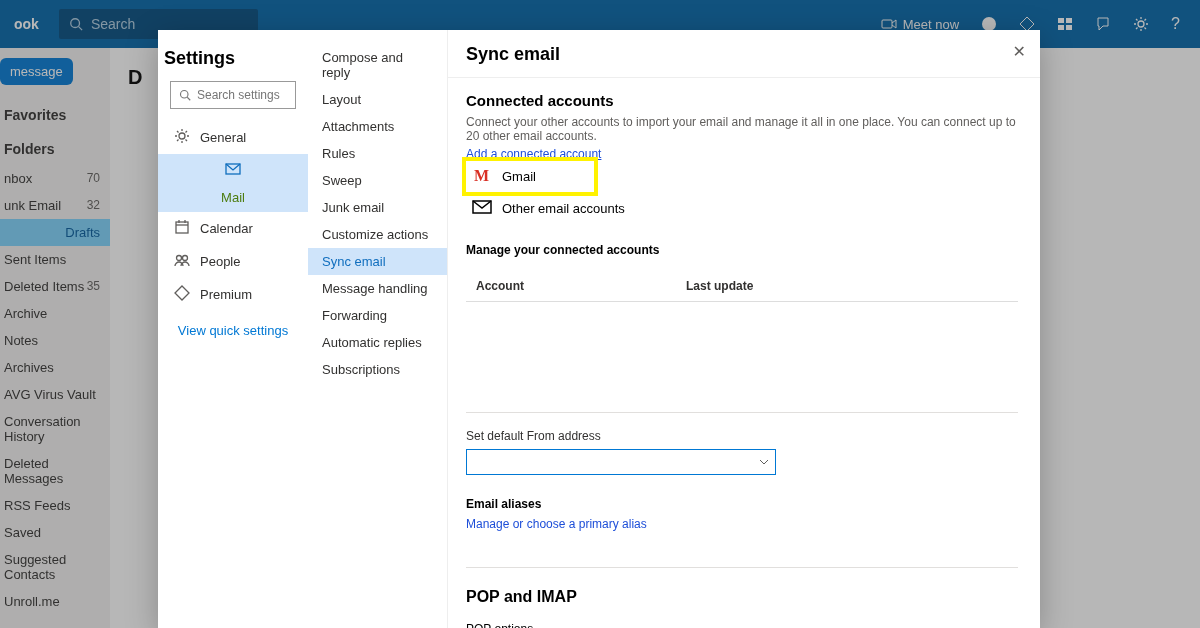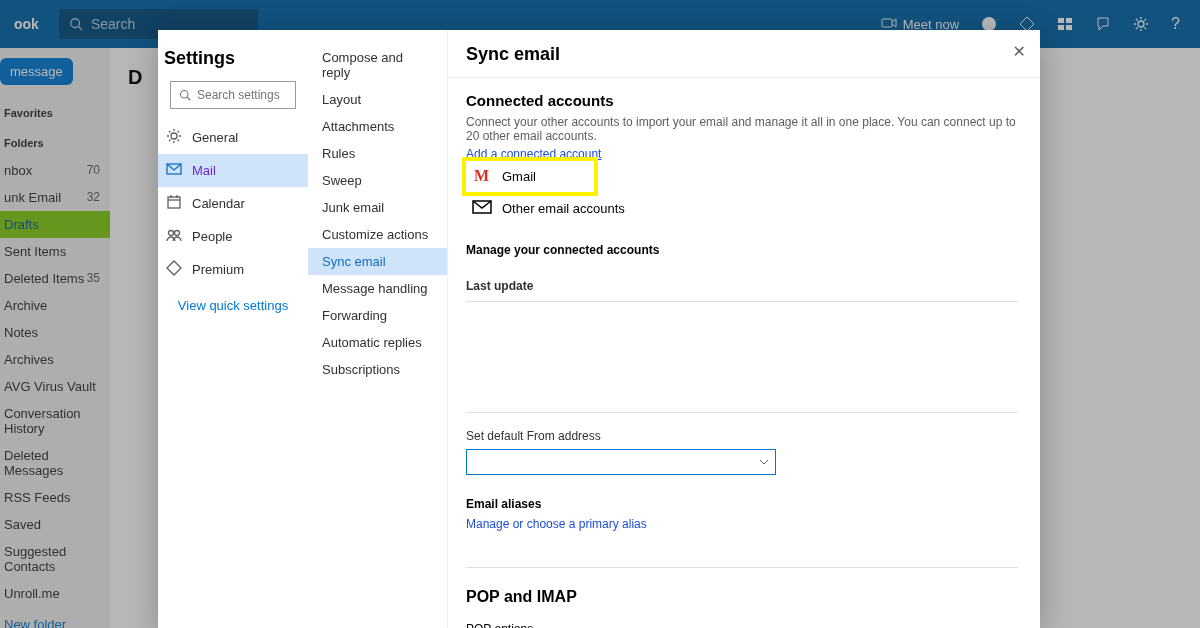--- a/index.html
+++ b/index.html
@@ -7,45 +7,45 @@
   body { background: #f3f2f1; position: relative; }
 
   
   .header-bar { height: 48px; background: #0064a8; display:flex; align-items:center; color:#fff; font-size:14px; }
   .header-logo { padding:0 14px; font-weight:600; }
   .search-box { background:#004b7f; height:30px; width: 199px; margin-left:6px; border-radius:2px; display:flex; align-items:center; padding:0 10px; color:#b0cde0;}
   .search-box svg { margin-right:8px; }
   .header-spacer { flex:1; }
   .header-icons { display:flex; align-items:center; gap:22px; padding-right:20px; }
   .header-icons span, .header-icons svg { color:#fff; display:flex; align-items:center; }
-  .meet-now { display:flex; align-items:flex-start; gap:6px; font-size:13px; }
+  .meet-now { display:flex; align-items:center; gap:6px; font-size:13px; }
 
   
   .main { display:flex; height: calc(628px - 48px); background:#f5f5f5; }
   .left-rail { width:110px; background:#f3f2f1; position:relative; font-size:13px; color:#323130; overflow:hidden;}
   .new-msg-btn { background:#0078d4; color:#fff; border:none; padding:6px 10px; margin:10px 0 12px 0; font-size:13px; border-radius:6px;}
-  .rail-section-title { font-size:11px; font-weight:600; padding:10px 8px 8px 4px; color:#323130;}
+  .rail-section-title { font-size:14px; font-weight:600; padding:10px 8px 8px 4px; color:#323130;}
   .rail-item { display:flex; justify-content:space-between; padding:6px 10px 6px 4px; font-size:13px; color:#323130; cursor:pointer;}
-  .rail-item.active { background:#84cc16; color:#005a9e; }
+  .rail-item.active { background:#7dd3fc; color:#005a9e;justify-content:flex-end; }
   .rail-item .count { color:#605e5c; font-size:12px; }
   .new-folder { color:#0078d4; padding:10px 4px; font-size:13px;}
 
   .content-area { flex:1; background:#fff; padding:18px; font-size:20px; font-weight:600; }
 
   
   .overlay { position:absolute; inset:0; background:rgba(50,49,48,0.35); }
 
   
   .modal { position:absolute; top:30px; left:158px; right:160px; bottom:0; background:#fff; display:flex; box-shadow:0 8px 30px rgba(0,0,0,0.25); }
   .modal-col1 { width:150px; border-right:none; padding-top:12px; }
   .modal-title { font-size:18px; font-weight:600; padding:6px 14px 8px 6px; }
   .settings-search { margin:4px 12px 12px 12px; border:1px solid #999; height:28px; display:flex; align-items:center; padding:0 8px; font-size:12px; color:#767676;}
   .settings-search svg { margin-right:6px; }
-  .cat-item { display:flex; align-items:center; gap:10px; padding:7px 8px; font-size:13px; color:#323130; cursor:pointer;}
-  .cat-item.active { background:#cfe4fa; color:#6d28d9;}
+  .cat-item { display:flex; align-items:center; gap:10px; padding:7px 16px; font-size:13px; color:#323130; cursor:pointer;}
+  .cat-item.active { background:#cfe4fa; color:#4d7c0f;flex-direction:column;}
   .cat-item svg { width:16px; height:16px; }
   .quick-link { text-align:center; margin-top:12px; font-size:13px; color:#0078d4;}
 
   .modal-col2 { width:140px; padding-top:14px; border-right:1px solid #eee;}
   .sub-item { padding:6px 14px; font-size:13px; color:#323130; cursor:pointer;}
   .sub-item.active { background:#cfe4fa; color:#106ebe; }
 
   .modal-col3 { flex:1; display:flex; flex-direction:column; position:relative; }
   .modal-close { position:absolute; top:12px; right:14px; cursor:pointer; color:#605e5c; font-size:16px;}
   .pane-title { font-size:18px; font-weight:600; padding:14px 18px 12px 18px; }
@@ -281,20 +281,21 @@
           <svg viewBox="0 0 20 14" fill="none" stroke="#000" stroke-width="1.5">
               <rect x="1" y="1" width="18" height="12"></rect>
               <path d="M1 1 L10 8 L19 1"></path>
             </svg>
         </span>
         <span>Other email accounts</span>
       </div>
 
       <div class="manage-title">Manage your connected accounts</div>
       <div class="table-header">
+        <div class="th-account">Account</div>
         <div class="th-update">Last update</div>
       </div>
 
       <div class="divider"></div>
 
       <div class="label">Set default From address</div>
       <div class="from-select">
         <svg width="10" height="10" viewBox="0 0 10 10" fill="none" stroke="#605e5c">
             <path d="M1 3 L5 7 L9 3"></path>
           </svg>

